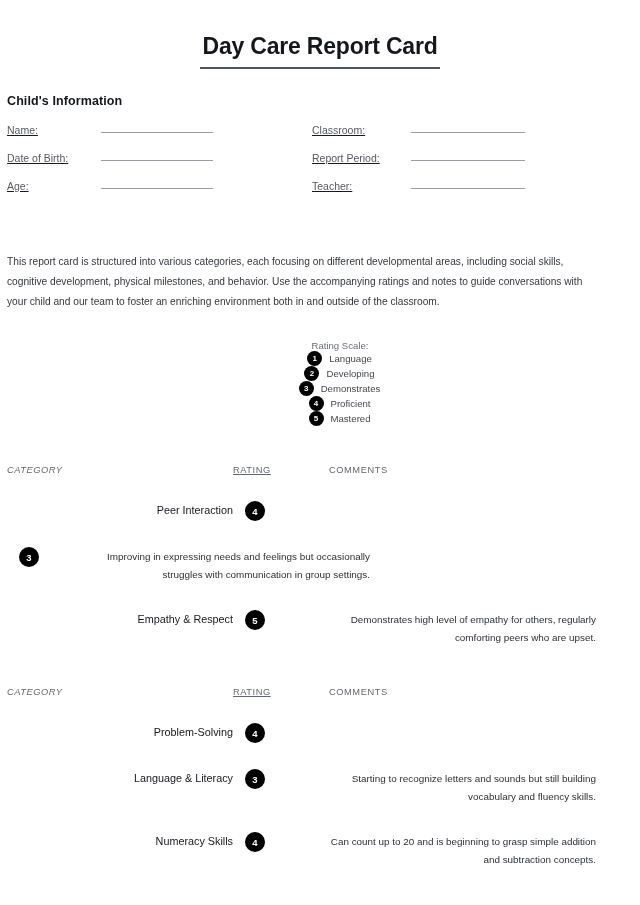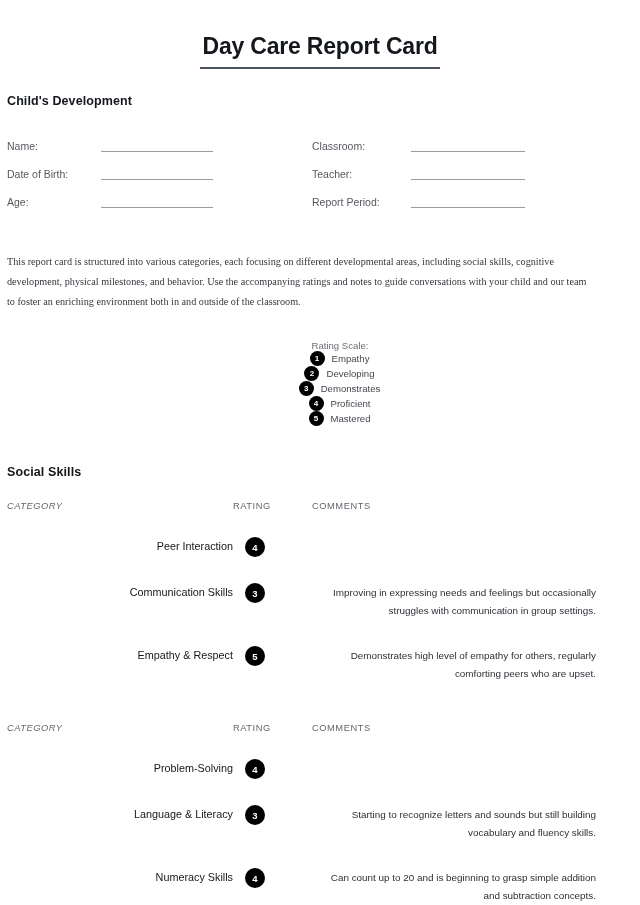--- a/index.html
+++ b/index.html
@@ -56,22 +56,23 @@
     display: flex;
   }
   .info-col {
     display: flex;
     flex-direction: column;
   }
   .info-col.left { width: 305px; }
   .info-col.right { width: 280px; }
   .info-row {
     display: flex;
-    align-items: flex-end;
+    align-items: flex-start;
     height: 28px;
+    text-decoration: underline;
   }
   .info-label {
     font-size: 10.5px;
     color: #55595f;
     white-space: nowrap;
   }
   .info-col.left .info-label { width: 94px; }
   .info-col.right .info-label { width: 99px; }
   .info-line {
     height: 1px;
@@ -81,21 +82,20 @@
   .info-col.left .info-line { width: 112px; }
   .info-col.right .info-line { width: 114px; }
 
   
   .intro {
     margin-top: 44px;
     font-size: 10.2px;
     line-height: 20px;
     color: #33373d;
     width: 585px;
-    font-family: Liberation Serif, serif;
   }
 
   
   .scale-row {
     margin-top: 28px;
     display: flex;
     align-items: center;
     padding-left: 62px;
     flex-direction: column;
   }
@@ -134,21 +134,21 @@
   .table-head {
     display: flex;
     margin-top: 22px;
   }
   .col-head {
     font-size: 9.3px;
     letter-spacing: 0.55px;
     color: #62666c;
   }
   .col-category { width: 226px; font-style: italic; }
-  .col-rating   { width: 79px; }
+  .col-rating   { width: 96px; text-decoration: underline; }
   .col-comments { flex: 1; }
 
   .table-row {
     display: flex;
     align-items: flex-start;
     margin-top: 26px;
     text-align: right;
   }
   .cell-category {
     width: 226px;
@@ -187,21 +187,21 @@
 </head>
 <body>
 
 <div class="page">
 
   <div class="title-block">
     <h1 class="doc-title">Day Care Report Card</h1>
   </div>
 
   <div class="info-block">
-    <div class="section-heading">Child's Development</div>
+    <div class="section-heading">Child's Information</div>
 
     <div class="info-grid">
       <div class="info-col left">
 
         <div class="info-row">
           <span class="info-label">Name:</span>
           <span class="info-line"></span>
         </div>
 
         <div class="info-row">
@@ -217,41 +217,41 @@
       </div>
 
       <div class="info-col right">
 
         <div class="info-row">
           <span class="info-label">Classroom:</span>
           <span class="info-line"></span>
         </div>
 
         <div class="info-row">
+          <span class="info-label">Report Period:</span>
+          <span class="info-line"></span>
+        </div>
+
+        <div class="info-row">
           <span class="info-label">Teacher:</span>
-          <span class="info-line"></span>
-        </div>
-
-        <div class="info-row">
-          <span class="info-label">Report Period:</span>
           <span class="info-line"></span>
         </div>
 
       </div>
     </div>
   </div>
 
   <p class="intro">This report card is structured into various categories, each focusing on different developmental areas, including social skills, cognitive development, physical milestones, and behavior. Use the accompanying ratings and notes to guide conversations with your child and our team to foster an enriching environment both in and outside of the classroom.</p>
 
   <div class="scale-row">
     <span class="scale-title">Rating Scale:</span>
 
     <span class="scale-item">
       <span class="scale-badge">1</span>
-      <span class="scale-label">Empathy</span>
+      <span class="scale-label">Language</span>
     </span>
 
     <span class="scale-item">
       <span class="scale-badge">2</span>
       <span class="scale-label">Developing</span>
     </span>
 
     <span class="scale-item">
       <span class="scale-badge">3</span>
       <span class="scale-label">Demonstrates</span>
@@ -262,37 +262,35 @@
       <span class="scale-label">Proficient</span>
     </span>
 
     <span class="scale-item">
       <span class="scale-badge">5</span>
       <span class="scale-label">Mastered</span>
     </span>
   </div>
 
   <div class="table-section">
-    <div class="section-heading">Social Skills</div>
 
     <div class="table-head">
       <span class="col-head col-category">CATEGORY</span>
       <span class="col-head col-rating">RATING</span>
       <span class="col-head col-comments">COMMENTS</span>
     </div>
 
     <div class="table-row">
       <div class="cell-category">Peer Interaction</div>
       <div class="cell-rating">
         <span class="rating-badge">4</span>
       </div>
     </div>
 
     <div class="table-row">
-      <div class="cell-category">Communication Skills</div>
       <div class="cell-rating">
         <span class="rating-badge">3</span>
       </div>
       <div class="cell-comments">Improving in expressing needs and feelings but occasionally struggles with communication in group settings.</div>
     </div>
 
     <div class="table-row">
       <div class="cell-category">Empathy &amp; Respect</div>
       <div class="cell-rating">
         <span class="rating-badge">5</span>

